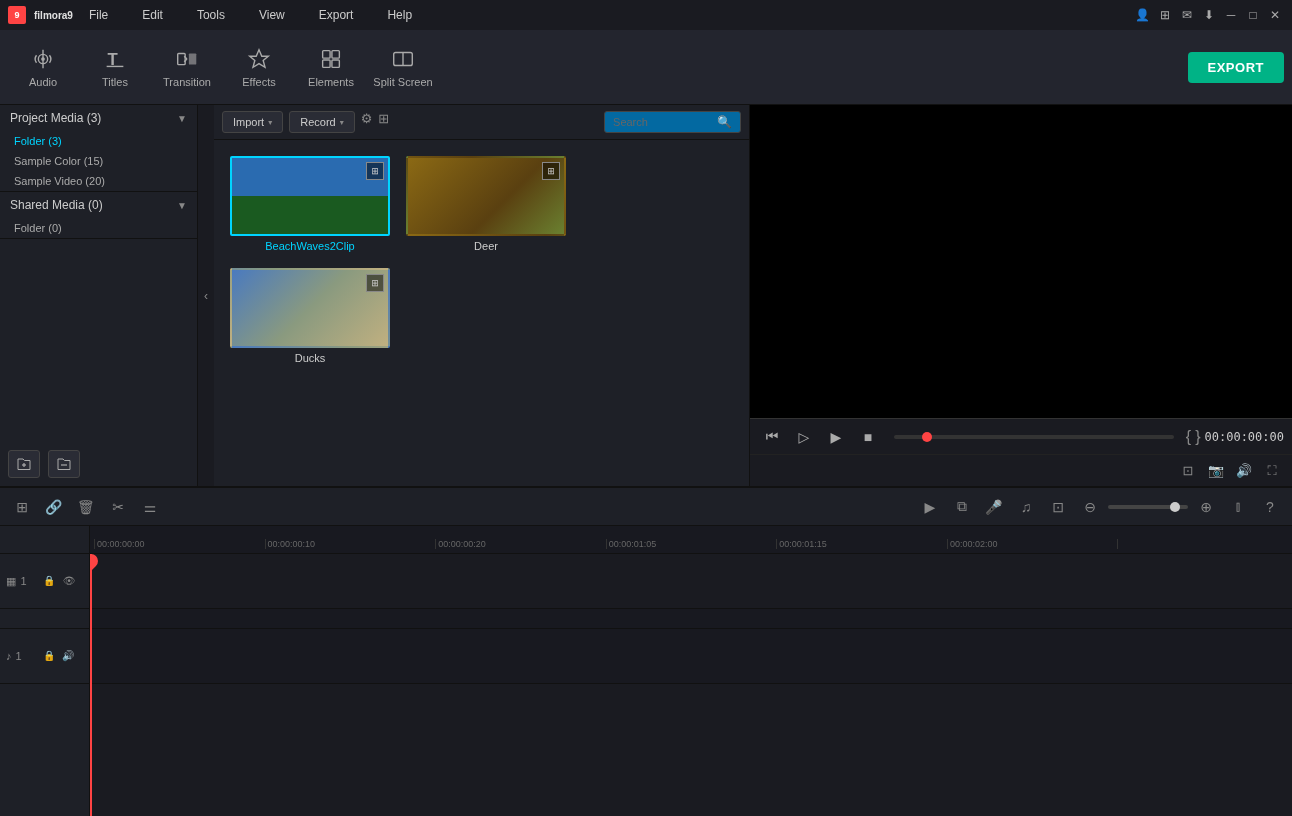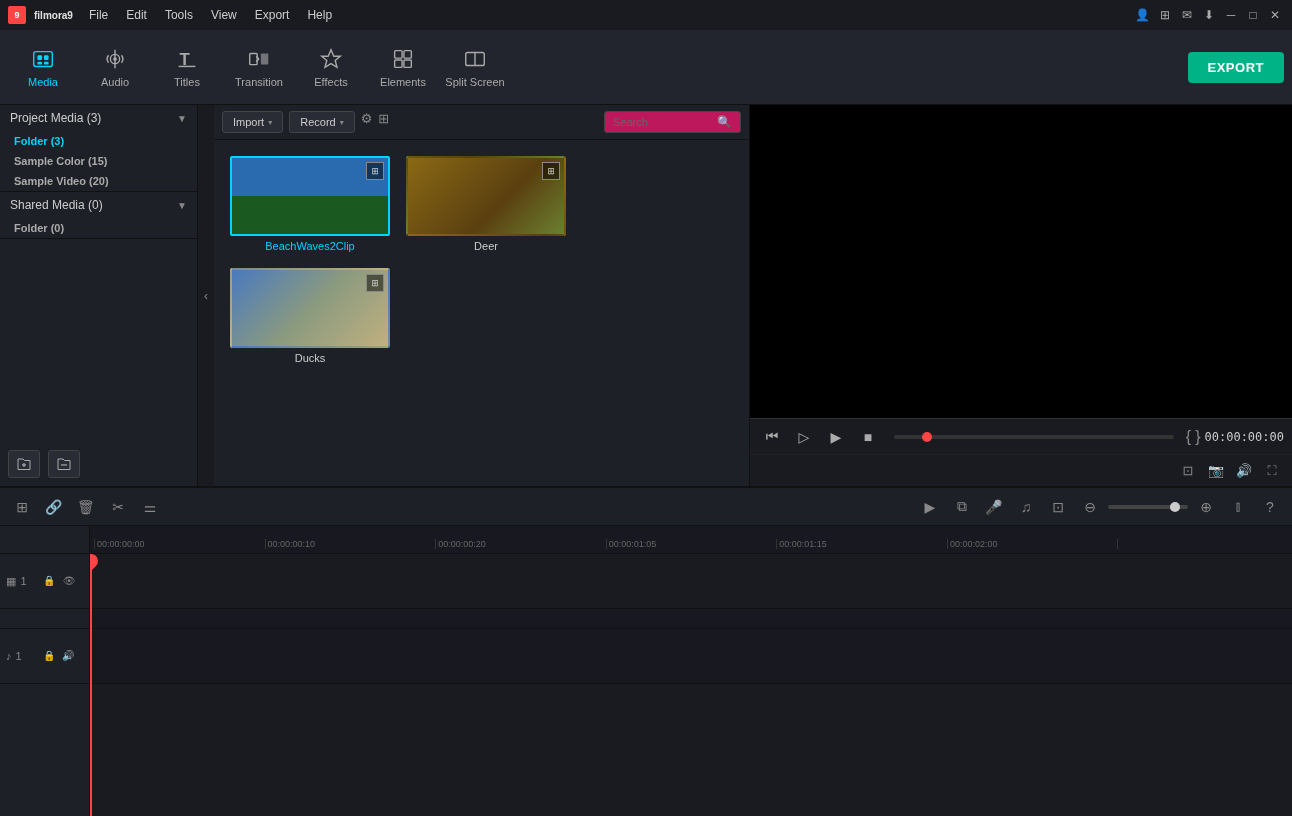--- a/index.html
+++ b/index.html
@@ -43,21 +43,21 @@
       font-weight: bold;
     }
     .app-name {
       color: #e0e0e0;
       font-size: 10px;
       font-weight: bold;
     }
     .menu-bar {
       display: flex;
       align-items: center;
-      gap: 2px;
+      gap: 18px;
     }
     .menu-item {
       padding: 2px 8px;
       color: #ccc;
       cursor: pointer;
       border-radius: 2px;
       font-size: 12px;
     }
     .title-center {
       flex: 1;
@@ -148,21 +148,20 @@
       cursor: pointer;
       color: #ccc;
       font-size: 12px;
       text-align: right;
     }
     .sidebar-item {
       padding: 4px 14px;
       cursor: pointer;
       color: #aaa;
       font-size: 11px;
-      font-weight: bold;
     }
     .sidebar-item.active { color: #00d4ff; }
     .sidebar-add-btns {
       display: flex;
       gap: 8px;
       padding: 8px;
     }
     .sidebar-add-btn {
       width: 32px;
       height: 28px;
@@ -206,21 +205,21 @@
       border-radius: 3px;
       color: #ccc;
       cursor: pointer;
       font-size: 11px;
     }
     .media-btn .arrow { font-size: 8px; color: #888; }
     .media-search {
       display: flex;
       align-items: center;
       margin-left: auto;
-      background: #be185d;
+      background: #0369a1;
       border: 1px solid #444;
       border-radius: 3px;
       padding: 3px 8px;
       gap: 4px;
     }
     .media-search input {
       background: transparent;
       border: none;
       outline: none;
       color: #ccc;
@@ -554,30 +553,20 @@
     <div class="title-btn">⊞</div>
     <div class="title-btn">✉</div>
     <div class="title-btn">⬇</div>
     <div class="title-btn">─</div>
     <div class="title-btn">□</div>
     <div class="title-btn close">✕</div>
   </div>
 </div>
 
 <div class="toolbar">
-  <div class="tool-btn active">
-    <svg viewBox="0 0 28 28" fill="currentColor">
-      <rect x="4" y="6" width="20" height="16" rx="2" fill="none" stroke="currentColor" stroke-width="1.5"></rect>
-      <rect x="8" y="10" width="5" height="5" rx="1"></rect>
-      <rect x="15" y="10" width="5" height="5" rx="1"></rect>
-      <rect x="8" y="17" width="5" height="3" rx="1"></rect>
-      <rect x="15" y="17" width="5" height="3" rx="1"></rect>
-    </svg>
-    <span>Media</span>
-  </div>
   <div class="tool-btn">
     <svg viewBox="0 0 28 28" fill="currentColor">
       <circle cx="14" cy="14" r="5" fill="none" stroke="currentColor" stroke-width="1.5"></circle>
       <circle cx="14" cy="14" r="2"></circle>
       <path d="M14 4 L14 24" stroke="currentColor" stroke-width="1.5" fill="none"></path>
       <path d="M7 10 Q4 14 7 18" stroke="currentColor" stroke-width="1.5" fill="none"></path>
       <path d="M21 10 Q24 14 21 18" stroke="currentColor" stroke-width="1.5" fill="none"></path>
     </svg>
     <span>Audio</span>
   </div>

